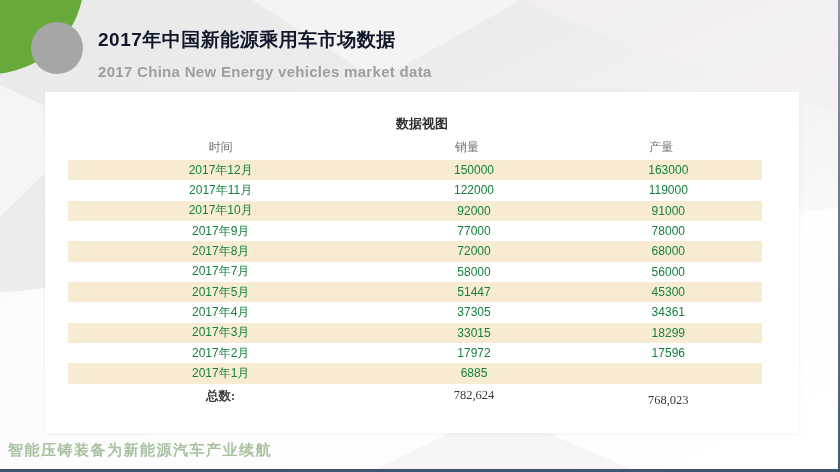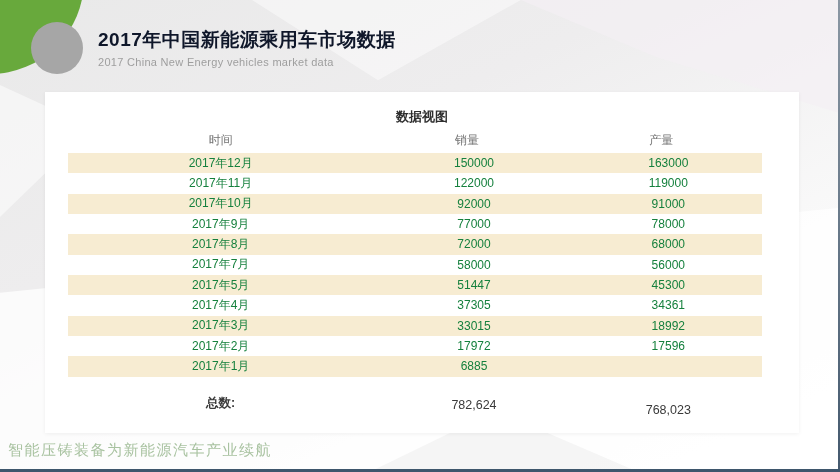--- a/index.html
+++ b/index.html
@@ -20,41 +20,41 @@
   .facet5{left:0;top:0;width:100%;height:100%;background:rgba(236,236,236,.45);
           clip-path:polygon(44% 100%,59% 87%,76% 100%);}
 
   .green-circle{position:absolute;left:-104px;top:-114px;width:188px;height:188px;
     border-radius:50%;background:#68a93c;}
   .gray-circle{position:absolute;left:31px;top:22px;width:52px;height:52px;
     border-radius:50%;background:#a6a6a6;}
 
   .header-block{position:absolute;left:98px;top:27px;}
   .page-title{font-size:19px;font-weight:bold;color:#0f172a;letter-spacing:.5px;}
-  .page-subtitle{font-size:11px;color:#9e9e9e;margin-top:3px;letter-spacing:.3px;}
+  .page-subtitle{font-size:15px;color:#9e9e9e;margin-top:10px;letter-spacing:.3px;font-weight:bold;}
 
   .card{position:absolute;left:45px;top:92px;width:754px;height:341px;background:#ffffff;
     box-shadow:0 1px 4px rgba(0,0,0,.06);}
   .card-title{text-align:center;font-size:13px;font-weight:bold;color:#2e2e2e;
-    padding-top:15px;height:20px;line-height:20px;}
+    padding-top:22px;height:20px;line-height:20px;}
   .tablezone{padding:0 37px 0 23px;}
   .row{display:flex;align-items:center;}
   .cell{text-align:center;font-size:12px;color:#15803d;}
   .c0{width:44%;}.c1{width:29%;}.c2{width:27%;}
   .thead{display:flex;align-items:center;height:26px;}
   .thead .cell{color:#737373;}
   .tbody .row{height:20.33px;}
   .tbody .row:nth-child(odd){background:#f7ecd2;}
-  .total-row{display:flex;align-items:flex-end;margin-top:7px;height:28px;}
+  .total-row{display:flex;align-items:flex-start;height:28px;font-family:Liberation Serif, serif;}
   .total-row .cell{font-size:12.5px;color:#3a3a3a;padding-top:4px;}
   .total-label{font-weight:bold;}
   .shift{display:inline-block;transform:translateY(5px);}
 
   .footer{position:absolute;left:8px;bottom:12px;font-size:15px;color:#a8c2a0;
-    letter-spacing:1.5px;}
+    letter-spacing:1.5px;font-weight:bold;}
 
   .frame-right{position:absolute;right:0;top:0;width:2px;height:100%;
     background:linear-gradient(#8a97a3,#44596e);}
   .frame-bottom{position:absolute;left:0;bottom:0;width:100%;height:3px;background:#3e566c;}
 </style>
 </head>
 <body>
 
 <div class="facet facet1"></div>
 <div class="facet facet2"></div>
@@ -115,21 +115,21 @@
           <div class="cell c2">45300</div>
         </div>
         <div class="row">
           <div class="cell c0">2017年4月</div>
           <div class="cell c1">37305</div>
           <div class="cell c2">34361</div>
         </div>
         <div class="row">
           <div class="cell c0">2017年3月</div>
           <div class="cell c1">33015</div>
-          <div class="cell c2">18992</div>
+          <div class="cell c2">18299</div>
         </div>
         <div class="row">
           <div class="cell c0">2017年2月</div>
           <div class="cell c1">17972</div>
           <div class="cell c2">17596</div>
         </div>
         <div class="row">
           <div class="cell c0">2017年1月</div>
           <div class="cell c1">6885</div>
         </div>

